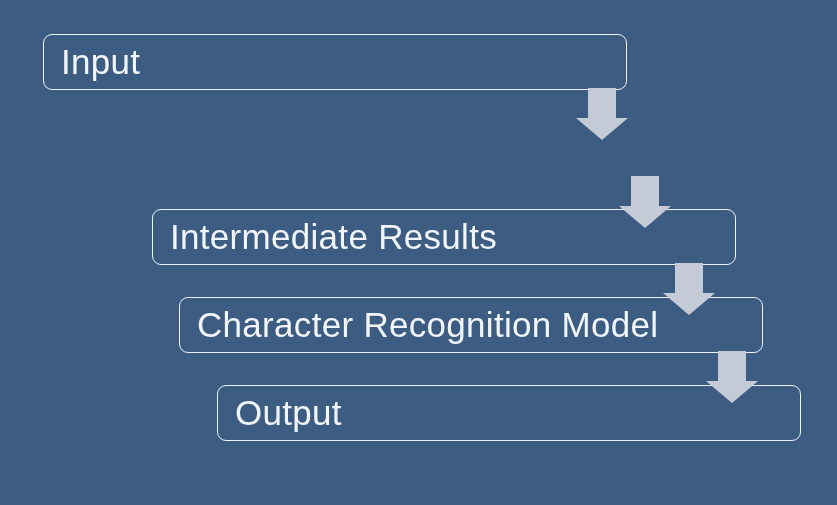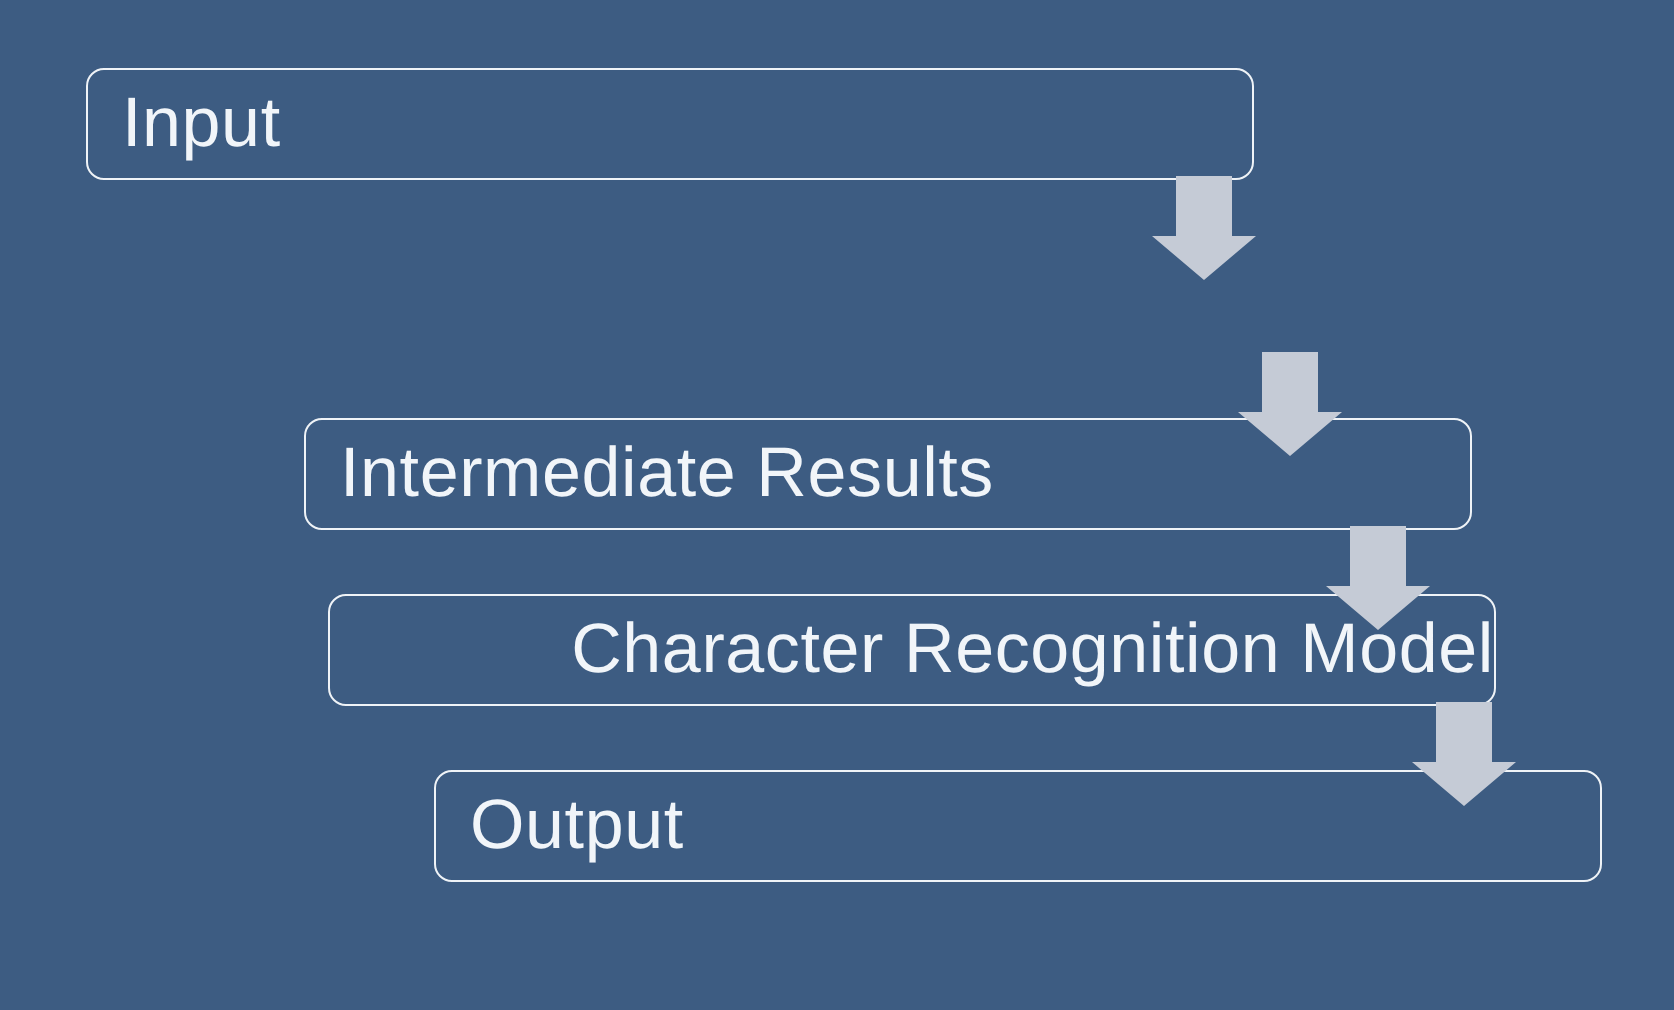--- a/index.html
+++ b/index.html
@@ -28,21 +28,21 @@
     align-items: center;
     padding-left: 17px;
     color: var(--box-text);
     font-size: 35px;
     letter-spacing: 0.3px;
     background: transparent;
   }
   .b1 { left: 43px;  top: 34px;  }
   .b2 { left: 87px;  top: 122px; }
   .b3 { left: 112px; top: 209px; margin-left: 40px; }
-  .b4 { left: 164px; top: 297px; justify-content: flex-end; }
+  .b4 { left: 179px; top: 297px; }
   .b5 { left: 217px; top: 385px; }
 
   .flow-arrow {
     position: absolute;
     width: 52px; height: 52px;
     line-height: 0;
   }
   .flow-arrow svg { display: block; width: 52px; height: 52px; }
   .flow-arrow polygon { fill: var(--arrow-fill); }
   .a1 { left: 576px; top: 88px;  }

